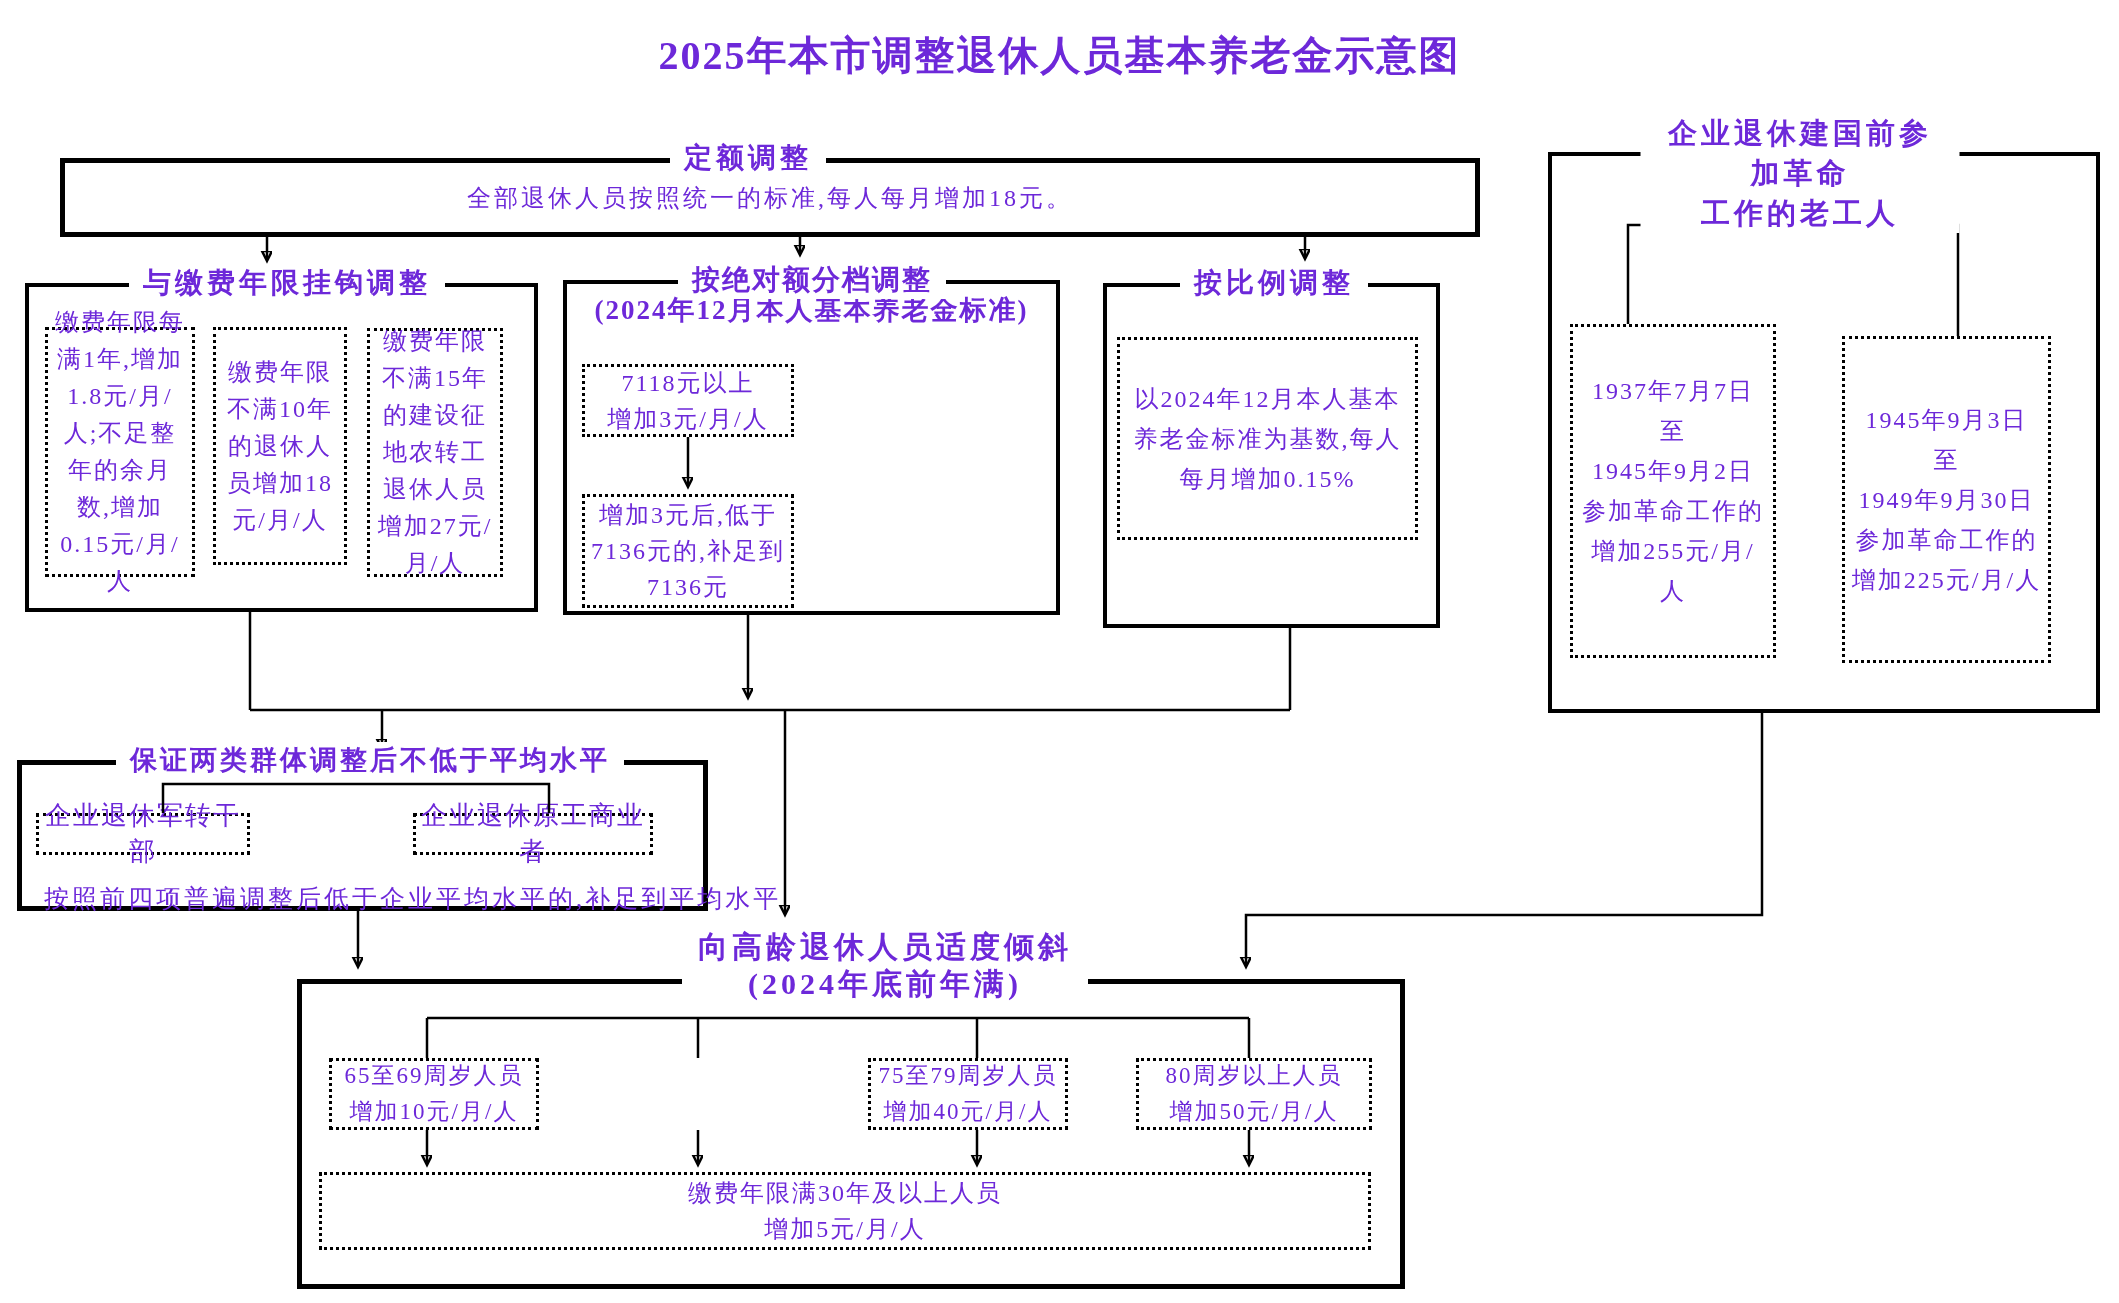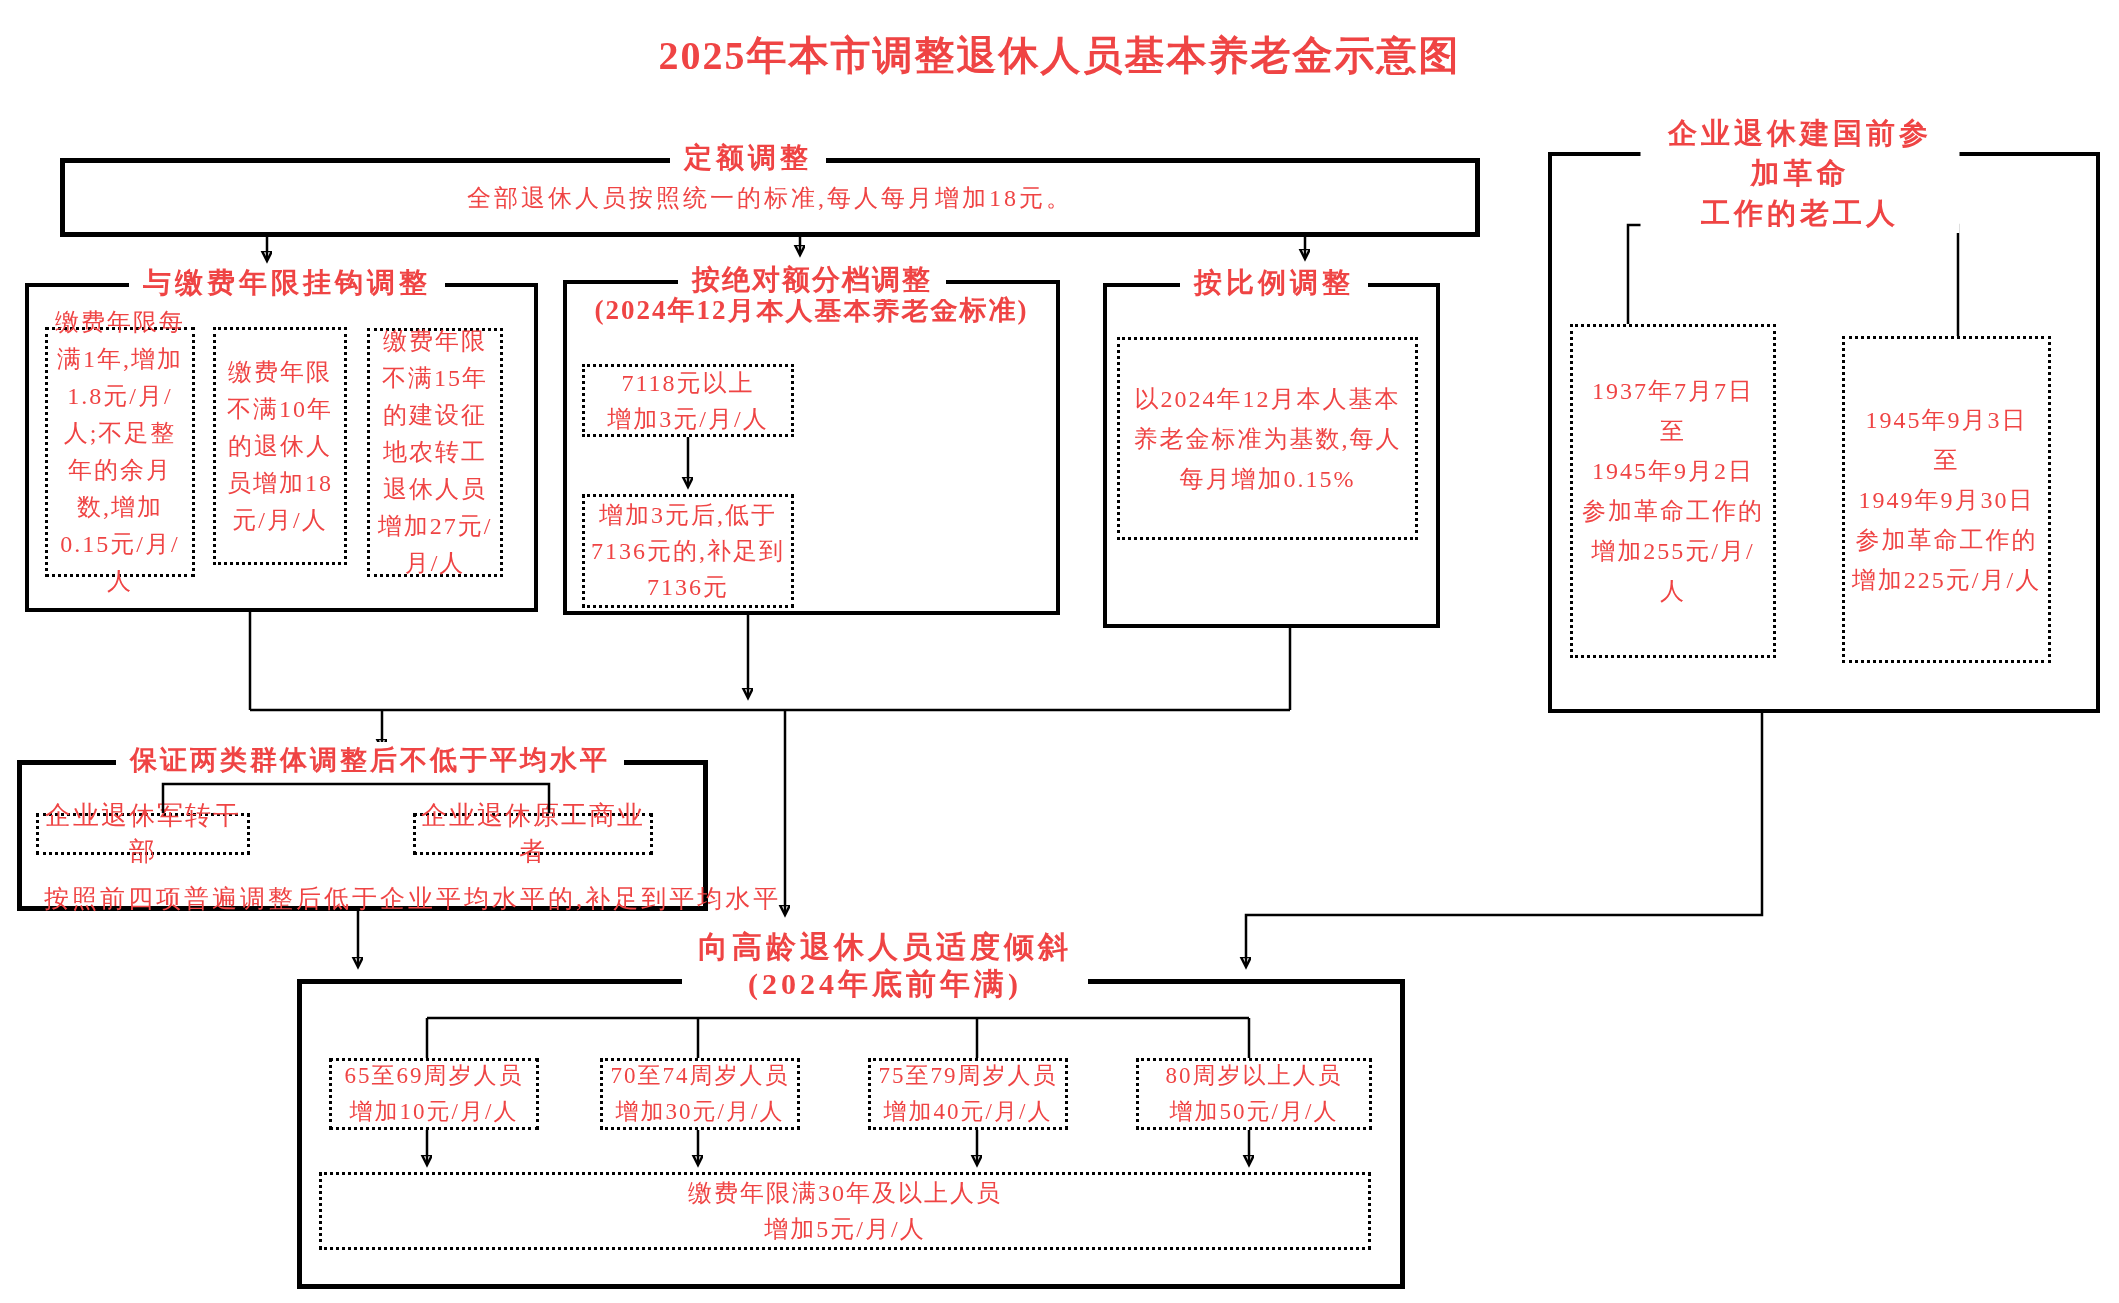--- a/index.html
+++ b/index.html
@@ -1,21 +1,21 @@
 <!DOCTYPE html>
 <html><head>
 <meta charset="utf-8">
 <style>
   html,body{margin:0;padding:0;background:#fff;}
   #canvas{
     position:relative;
     width:2119px;height:1303px;
     background:#ffffff;
     font-family:"Liberation Serif","DejaVu Serif",serif;
-    color:#ef4444;
+    color:#6d28d9;
     overflow:hidden;
   }
   .main-title{
     position:absolute;top:28px;left:0;width:2119px;
     text-align:center;font-size:40px;font-weight:bold;letter-spacing:2px;
   }
   .sbox{position:absolute;border:4px solid #000;background:#fff;box-sizing:border-box;}
   .dbox{
     position:absolute;border:3px dotted #000;background:#fff;box-sizing:border-box;
     display:flex;align-items:center;justify-content:center;
@@ -138,22 +138,20 @@
   </div>
   <div class="onborder" style="left:370px;top:760px;font-size:27px;letter-spacing:3px;">保证两类群体调整后不低于平均水平</div>
   <div class="dbox" style="left:36px;top:813px;width:214px;height:42px;padding:0;font-size:26px;">企业退休军转干部</div>
   <div class="dbox" style="left:413px;top:813px;width:240px;height:42px;padding:0;font-size:26px;">企业退休原工商业者</div>
 
   <div class="sbox" style="left:297px;top:979px;width:1108px;height:310px;border-width:5px;"></div>
   <div class="titleblock" style="left:885px;top:928px;font-size:30px;line-height:37px;">向高龄退休人员适度倾斜
 (2024年底前年满)</div>
   <div class="dbox" style="left:329px;top:1058px;width:210px;height:72px;font-size:23px;">65至69周岁人员
 增加10元/月/人</div>
-  <div class="dbox" style="left:600px;top:1058px;width:200px;height:72px;font-size:23px;">70至74周岁人员
-增加30元/月/人</div>
   <div class="dbox" style="left:868px;top:1058px;width:200px;height:72px;font-size:23px;">75至79周岁人员
 增加40元/月/人</div>
   <div class="dbox" style="left:1136px;top:1058px;width:236px;height:72px;font-size:23px;">80周岁以上人员
 增加50元/月/人</div>
   <div class="dbox" style="left:319px;top:1172px;width:1052px;height:78px;">缴费年限满30年及以上人员
 增加5元/月/人</div>
 
 </div>
 
 </body></html>

